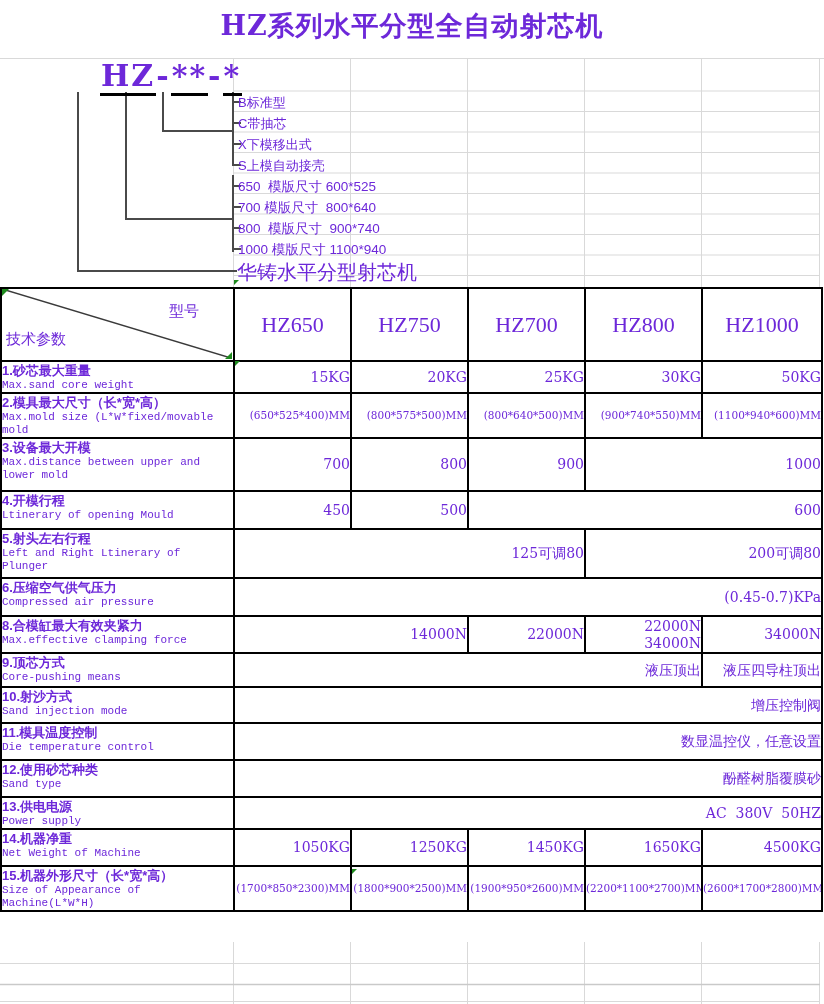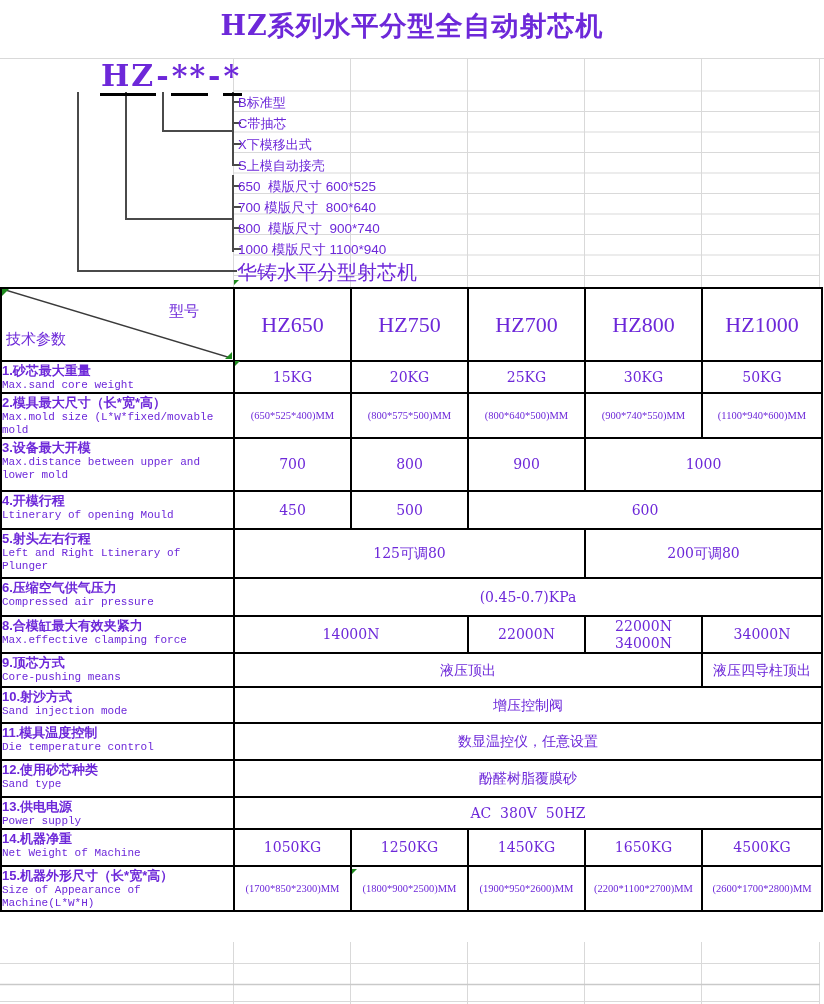--- a/index.html
+++ b/index.html
@@ -16,23 +16,23 @@
   
   .opt{position:absolute;left:238px;height:17px;line-height:17px;font-size:13px;white-space:pre;}
   .dlabel{position:absolute;left:238px;height:17px;line-height:17px;font-size:13.5px;white-space:pre;}
   .brand{position:absolute;left:237px;top:259px;font-size:20px;font-family:"DejaVu Serif",serif;white-space:nowrap;}
   
   table.spec{position:absolute;left:0;top:287px;width:821px;border-collapse:collapse;table-layout:fixed;padding-left:23px;}
   table.spec td{border:2px solid #000;padding:0;overflow:hidden;}
   td.lbl{padding:2px 2px 1px 3px;vertical-align:top;}
   .zh{font-size:13px;font-weight:bold;line-height:17px;white-space:pre-wrap;}
   .en{font-family:"Liberation Mono",monospace;font-size:11px;line-height:13px;white-space:pre-wrap;}
-  td.val{text-align:center;vertical-align:middle;font-family:"DejaVu Serif",serif;
+  td.val{text-align:right;vertical-align:middle;font-family:"DejaVu Serif",serif;
          font-size:14px;white-space:pre-wrap;line-height:17px;margin-top:47px;}
-  td.val.sm{font-size:10.5px;letter-spacing:0;font-family:Liberation Serif, serif;}
+  td.val.sm{font-size:10.5px;letter-spacing:0;}
   td.model{text-align:center;vertical-align:middle;font-family:Liberation Serif, serif;font-size:22px;}
   td.diag{position:relative;}
   .diag-tr{position:absolute;right:34px;top:13px;font-size:15px;}
   .diag-bl{position:absolute;left:4px;bottom:11px;font-size:15px;}
   
   .tri-tl{position:absolute;width:0;height:0;border-top:7px solid #1e8a1e;border-right:7px solid transparent;}
   .tri-br{position:absolute;width:0;height:0;border-bottom:7px solid #1e8a1e;border-left:7px solid transparent;}
   .tri-s{border-top-width:5px;border-right-width:5px;}
 </style>
 </head>

